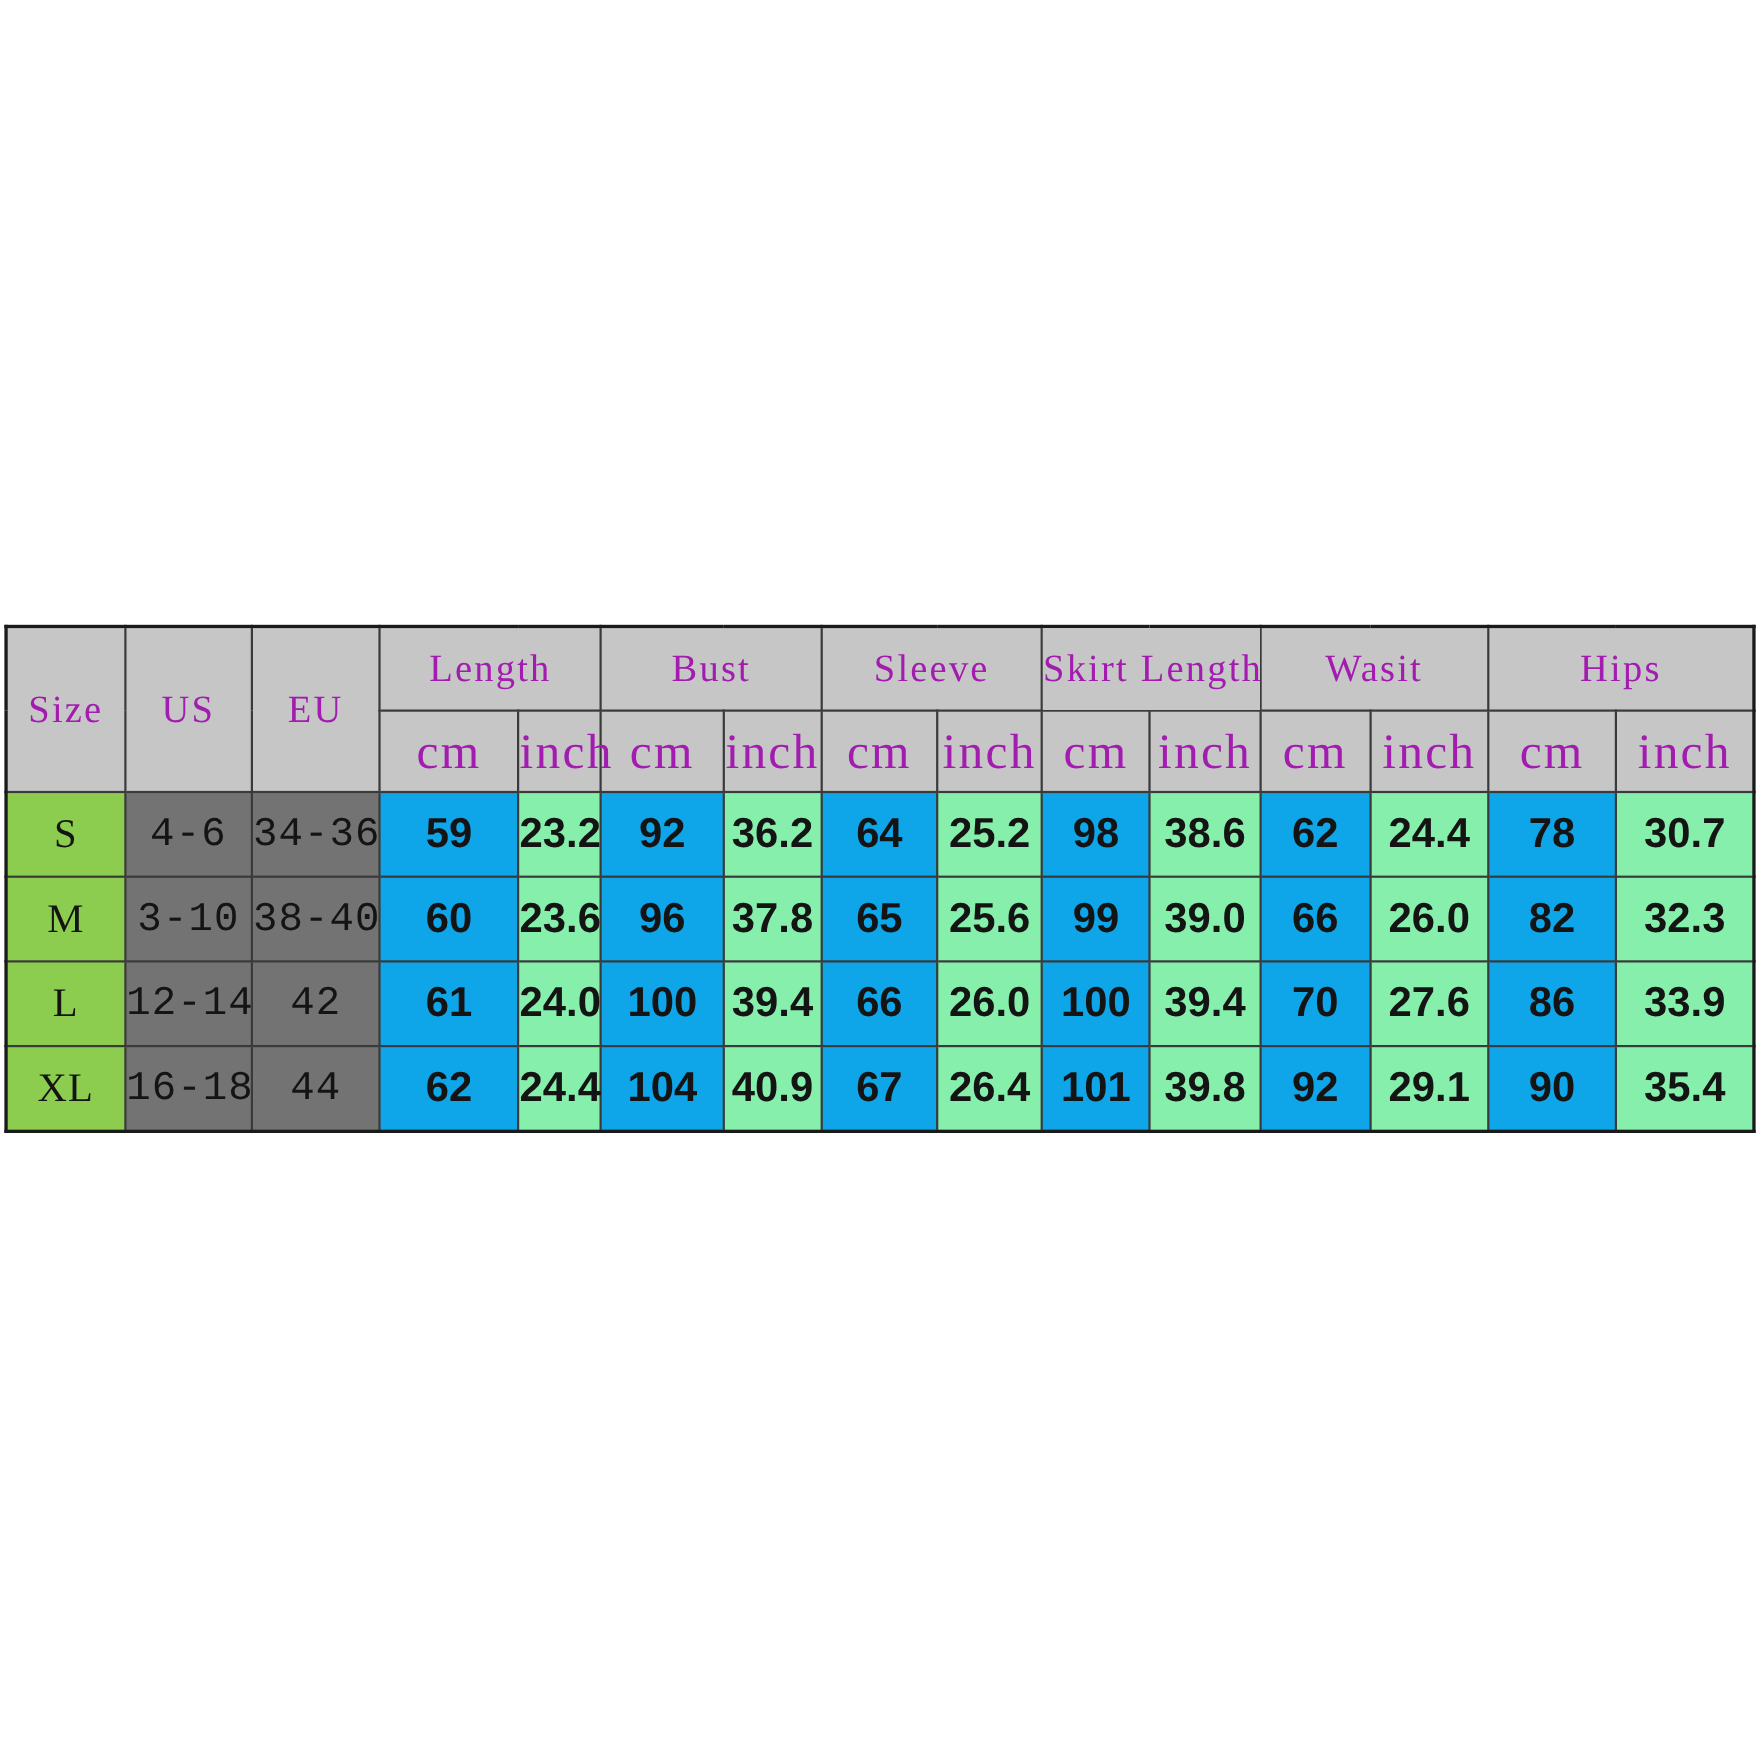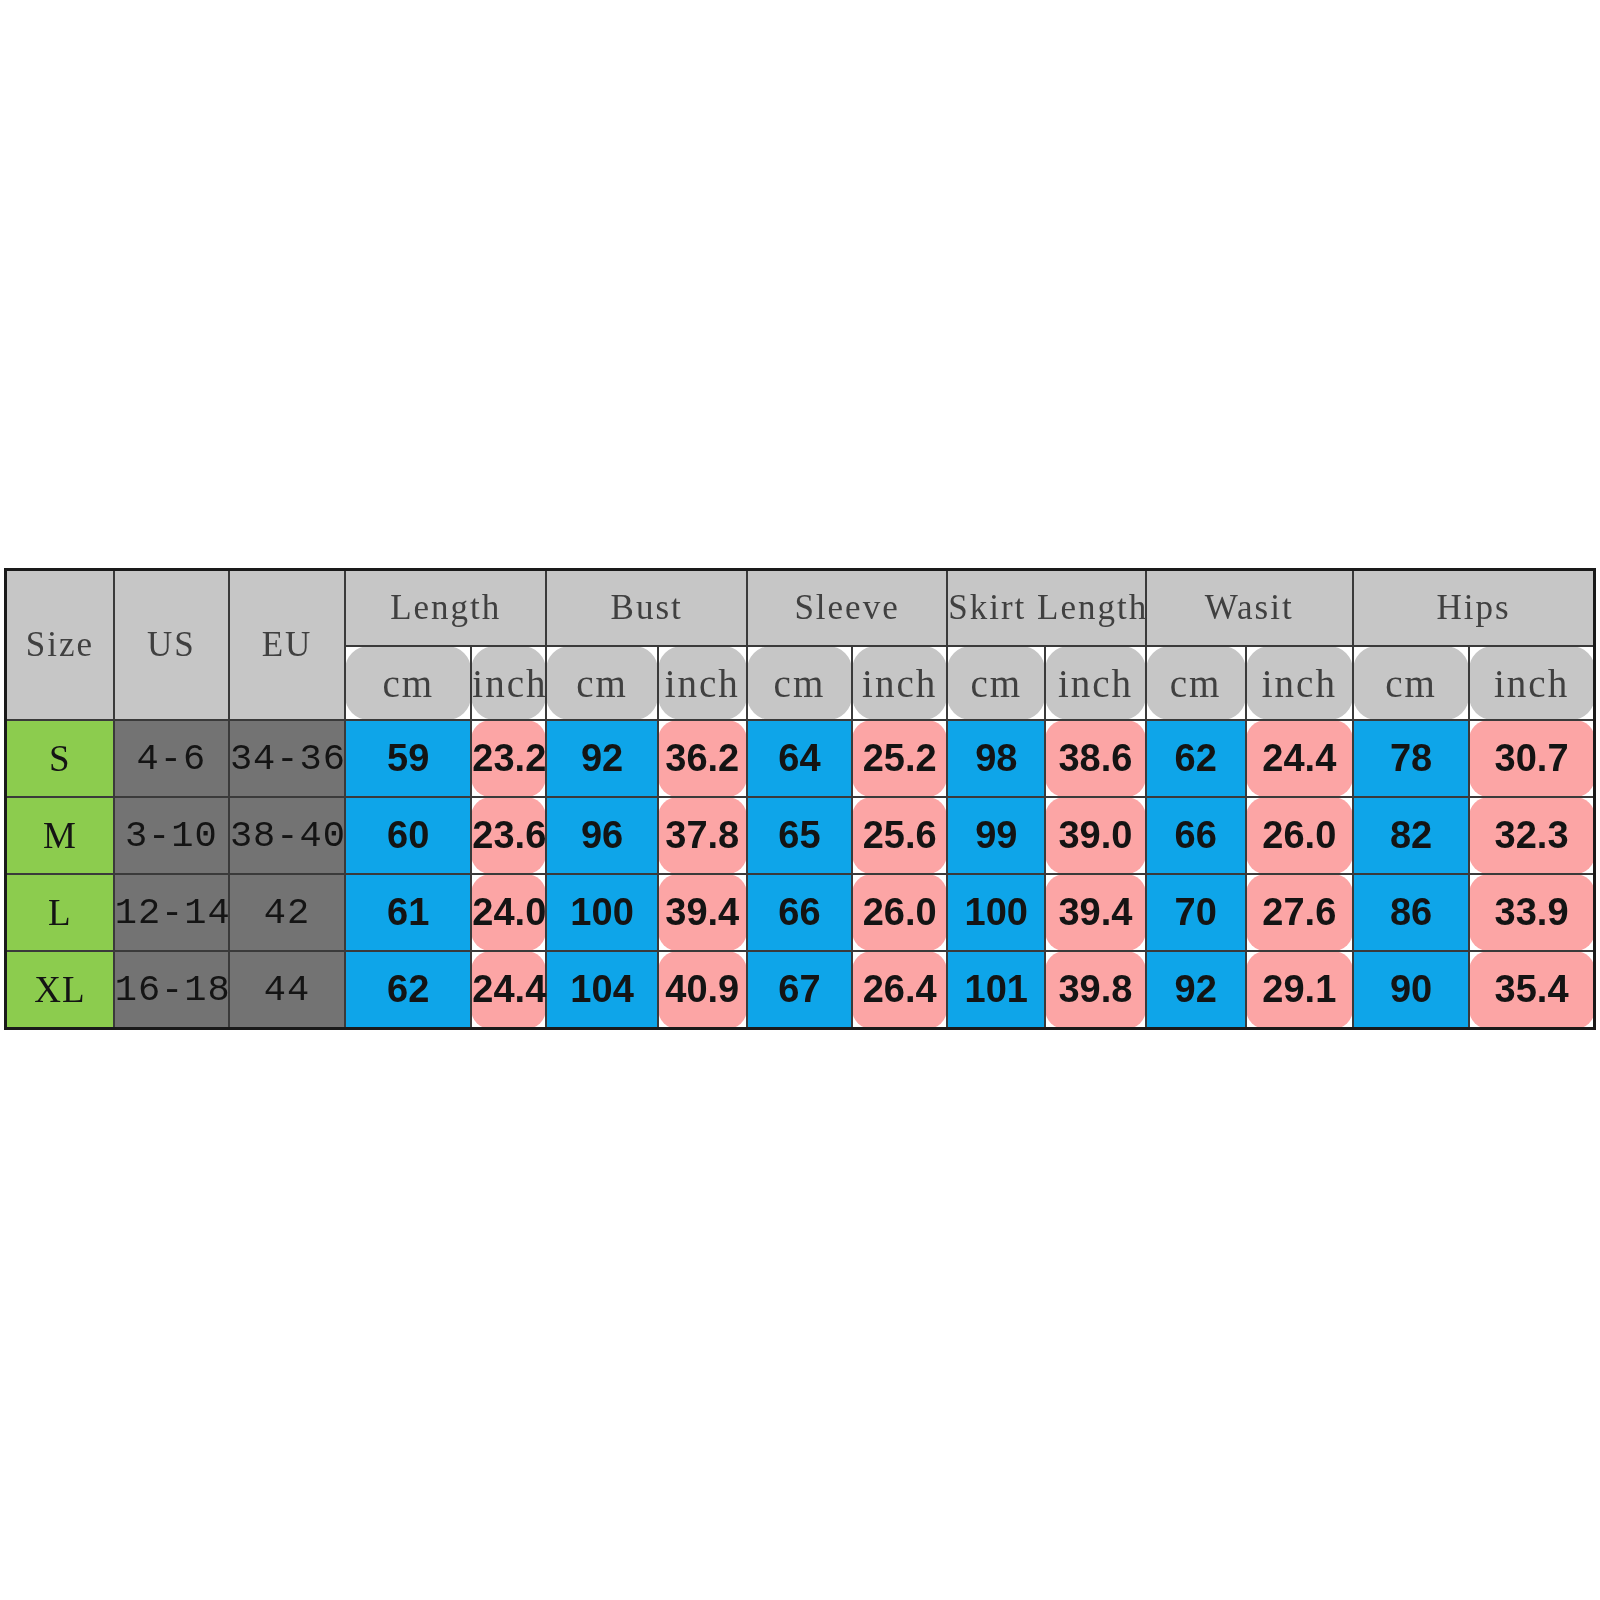--- a/index.html
+++ b/index.html
@@ -36,42 +36,42 @@
     text-align: center;
     vertical-align: middle;
     padding: 0;
     overflow: visible;
     white-space: nowrap;
   }
 
   
   .hdr {
     background: #c6c6c6;
-    color: #404040;
+    color: #a21caf;
     font-family: "Liberation Serif", "DejaVu Serif", serif;
     font-weight: normal;
     font-size: 35px;
     letter-spacing: 2px;
   }
   .hdr-group { font-size: 35px; height: 74px; }
-  .hdr-unit  { font-size: 39px; height: 72px; border-radius: 24px; }
+  .hdr-unit  { font-size: 45px; height: 72px; }
   .hdr-rot   { font-size: 35px; }
 
   
   .cell {
     font-family: "Liberation Sans", "DejaVu Sans", sans-serif;
     font-weight: bold;
     font-size: 38px;
     color: #141414;
     height: 75px;
   }
   .c-size  { background: #8ccc4e; font-family: "Liberation Serif","DejaVu Serif",serif; font-weight: normal; font-size: 37px; letter-spacing: 1px;}
   .c-usa   { background: #737373; font-family: Liberation Mono, monospace; font-weight: normal; font-size: 37px; letter-spacing: 1px;}
   .c-cm    { background: #0ea5e9; margin-top: 15px; }
-  .c-inch  { background: #fca5a5; border-radius: 20px; }
+  .c-inch  { background: #86efac; }
 
   .ov { position: relative; text-decoration: underline; }
   .ov > span { position: relative; display: inline-block; }
 </style>
 </head>
 <body>
 
 <div id="chart-wrap">
   <table class="size-chart">
     <colgroup>

